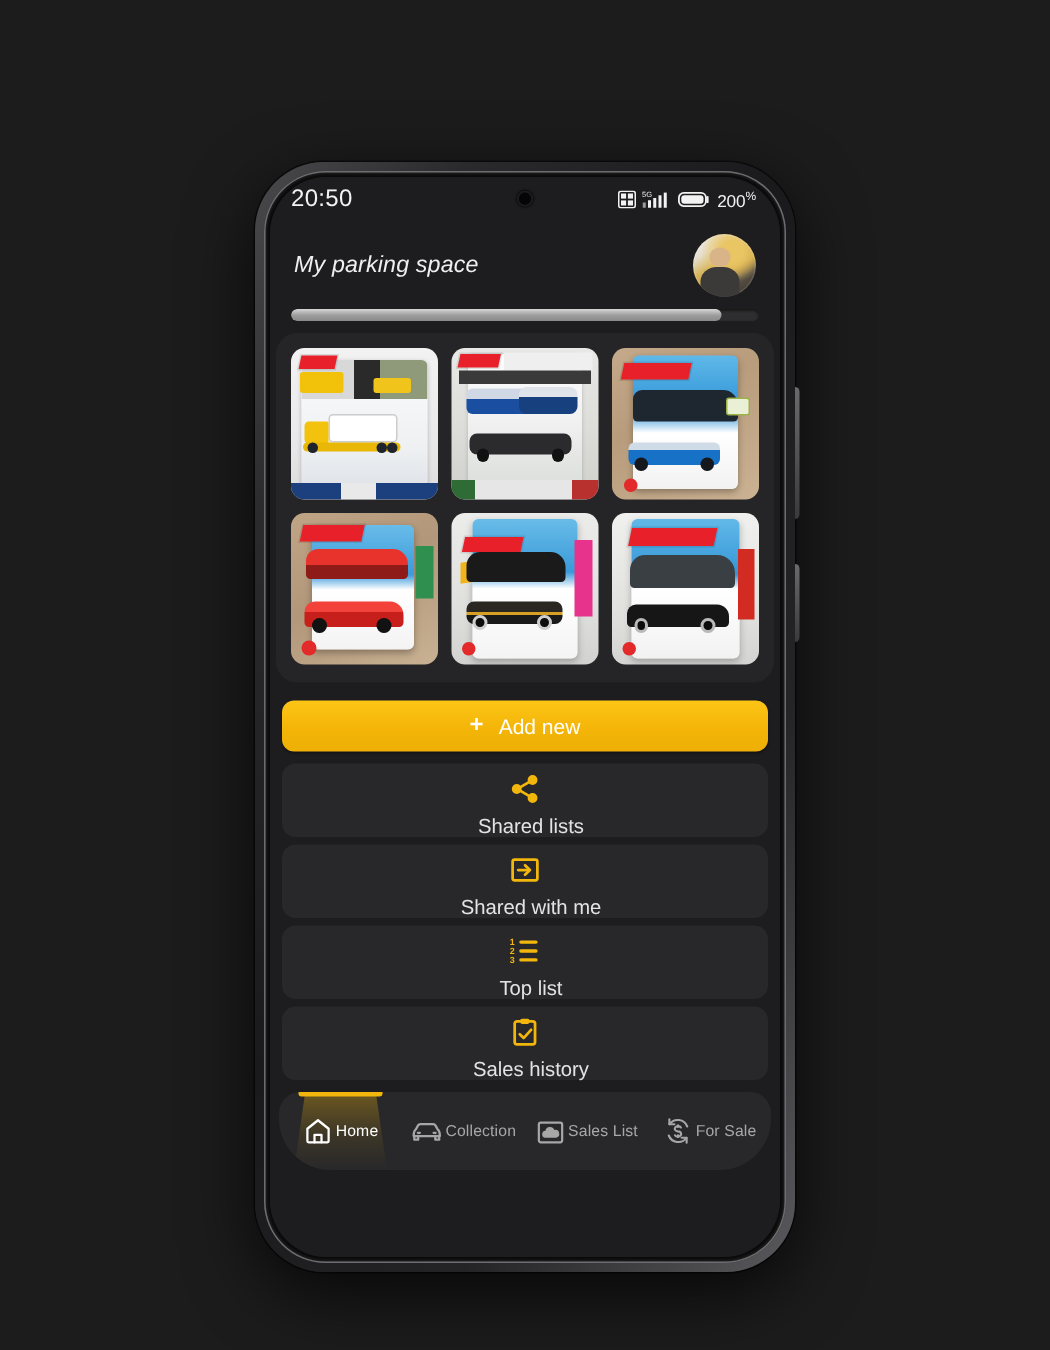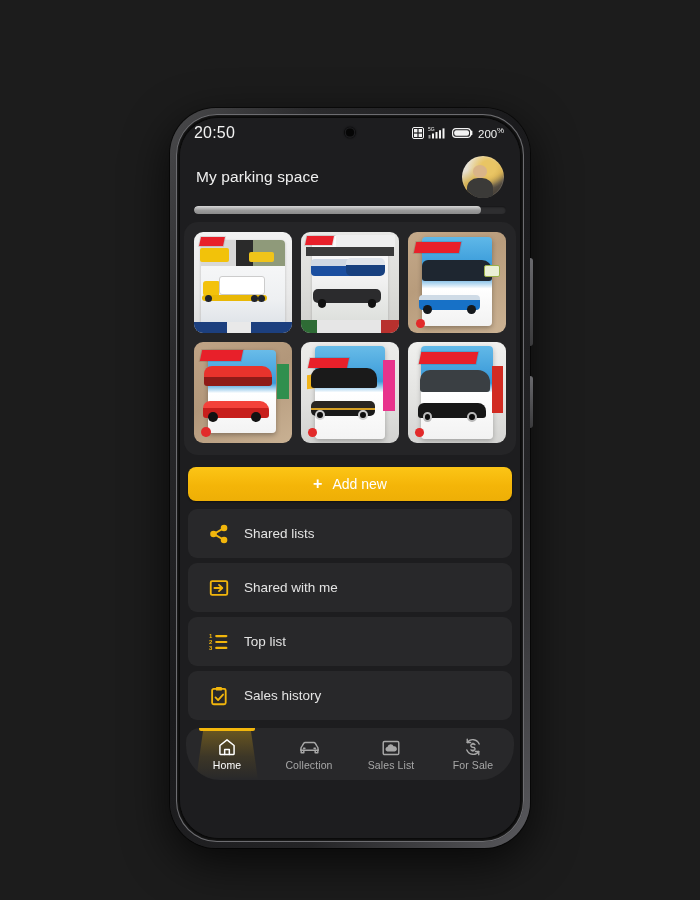--- a/index.html
+++ b/index.html
@@ -64,20 +64,21 @@
   .sb-ico{ display:flex; align-items:center; }
   #status-battery-text{ font-size:11.5px; letter-spacing:-.1px; }
   .pct{ font-size:8px; vertical-align:super; }
 
   
   #app-header{
     flex:0 0 auto;
     padding:8px 16px 2px 16px;
     display:flex; align-items:center; justify-content:space-between;
     background:#1d1d1f;
+    font-style:italic;
   }
   #page-title{ color:#efefef; font-size:15.5px; font-weight:400; letter-spacing:.1px; }
   #avatar{
     width:42px; height:42px; border-radius:50%;
     background:
       radial-gradient(circle at 62% 28%, #e9c564 0 18%, rgba(233,197,100,0) 52%),
       linear-gradient(150deg,#f0f0ea 0%,#e6dfcf 26%,#d6b65e 44%,#caa145 58%,#5c5347 72%,#2f2b26 100%);
     box-shadow:inset 0 0 0 1px rgba(255,255,255,.12);
     position:relative; overflow:hidden;
   }
@@ -232,37 +233,38 @@
 
   
   #menu-list{ display:flex; flex-direction:column; gap:5px; padding:0 8px; }
   .menu-row{
     height:49px;
     background:#28282a;
     border-radius:9px;
     display:flex; align-items:center;
     padding:0 14px;
     cursor:pointer;
+    flex-direction:column;
   }
   .menu-icon{ width:34px; flex:0 0 34px; display:flex; align-items:center; justify-content:center; }
   .menu-label{ color:#e3e3e3; font-size:13.5px; margin-left:8px; }
 
   
   #bottom-nav{
     margin-top:auto;
     display:flex;
     background:#28282a;
     border-radius:14px 14px 34px 34px;
     height:52px;
     margin:8px 6px 5px 6px;
     overflow:hidden;
   }
   .nav-item{
     flex:1; position:relative;
-    display:flex; flex-direction:column; align-items:center; justify-content:center;
+    display:flex; flex-direction:row; align-items:center; justify-content:center;
     gap:2px; cursor:pointer;
     color:#a7a7a7; font-size:10.5px;
   }
   .nav-item.active{ color:#ffffff; }
   .nav-item.active::before{
     content:""; position:absolute; left:50%; top:0; transform:translateX(-50%);
     width:56px; height:3px; border-radius:0 0 2px 2px; background:#f2b60c;
   }
   .nav-item.active::after{
     content:""; position:absolute; left:50%; top:0; transform:translateX(-50%);

